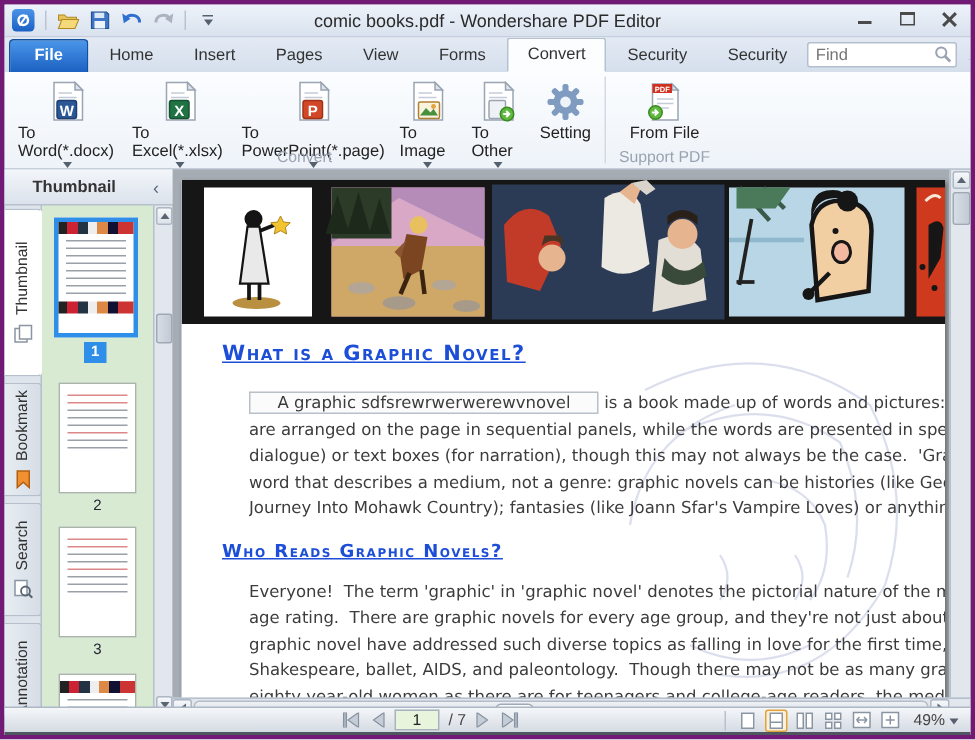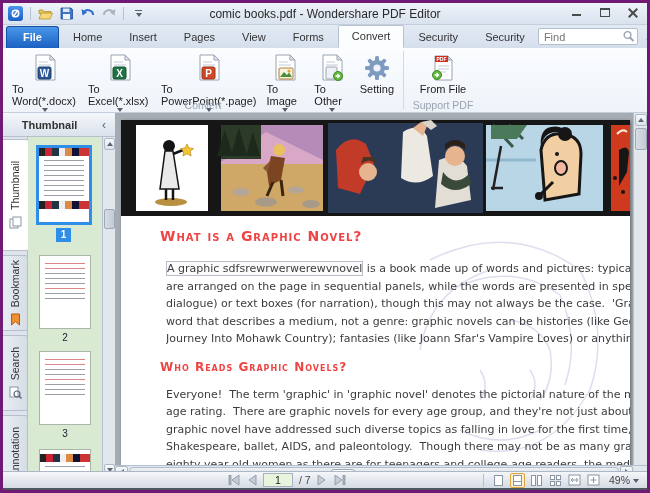--- a/index.html
+++ b/index.html
@@ -90,25 +90,25 @@
     border:1px solid #9fa9b6; border-radius:2px; }
   .mini-tri-up { width:0; height:0; border-left:3px solid transparent; border-right:3px solid transparent; border-bottom:4px solid #5a6574; }
   .mini-tri-down { width:0; height:0; border-left:3px solid transparent; border-right:3px solid transparent; border-top:4px solid #5a6574; }
 
   
   .viewer { position:absolute; left:112px; top:0; right:0; height:100%; background:#a6acb3; overflow:hidden; }
   .page { position:absolute; left:6px; top:7px; width:509px; height:455px; background:#fff;
     box-shadow:1px 1px 3px rgba(0,0,0,.4); overflow:hidden; }
   .banner { position:absolute; left:0; top:0; width:509px; height:96px; }
   .watermark { position:absolute; right:10px; top:110px; opacity:.5; }
-  .doc-h1 { position:absolute; left:39px; font-size:14px; color:#ef4444; font-weight:bold;
-    font-variant:small-caps; letter-spacing:1px; font-family:"DejaVu Sans", sans-serif; white-space:nowrap; }
+  .doc-h1 { position:absolute; left:27px; font-size:14px; color:#1d4ed8; font-weight:bold;
+    font-variant:small-caps; letter-spacing:1px; font-family:"DejaVu Sans", sans-serif; white-space:nowrap;text-decoration:underline; }
   .doc-p { position:absolute; left:45px; right:0; font-size:11px; color:#3c3c3c; line-height:17.4px;
     font-family:"DejaVu Sans", sans-serif; white-space:pre; overflow:hidden; }
-  .editbox { border:1px solid #b9bfc8; background:#fbfbfc; padding:0 0; }
+  .editbox { border:1px solid #b9bfc8; background:#fbfbfc; padding:0 18px; }
 
   
   .vscroll { position:absolute; right:0; top:0; width:14px; bottom:12px; background:#e2e7ed; border-left:1px solid #b6c0cd; }
   .hscroll { position:absolute; left:0; right:0; bottom:0; height:12px; background:#e2e7ed; border-top:1px solid #b6c0cd; }
   .vs-btn { position:absolute; left:1px; width:12px; height:12px; background:linear-gradient(#f6f8fa,#dde3ea);
     border:1px solid #aeb8c5; border-radius:2px; display:flex; align-items:center; justify-content:center; }
   .hs-btn { position:absolute; top:0; width:13px; height:11px; background:linear-gradient(#f6f8fa,#dde3ea);
     border:1px solid #aeb8c5; border-radius:2px; display:flex; align-items:center; justify-content:center; }
   .hs-track { position:absolute; left:14px; right:28px; top:1px; height:9px;
     background:linear-gradient(#eef1f5,#d8dee6); border:1px solid #b3bcc8; border-radius:4px; }

